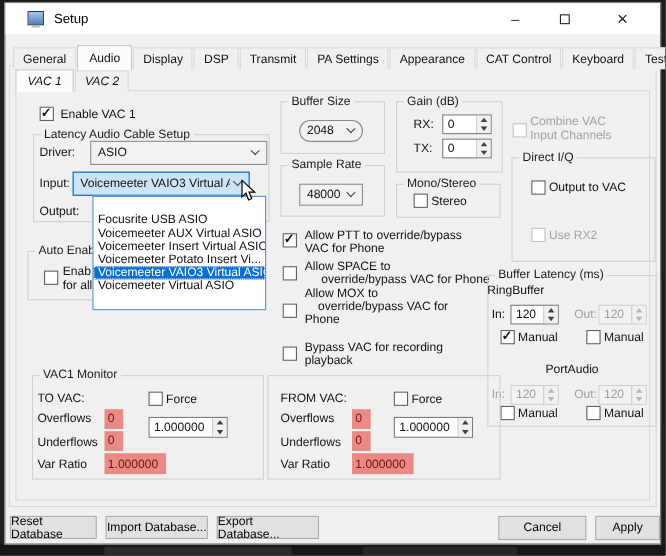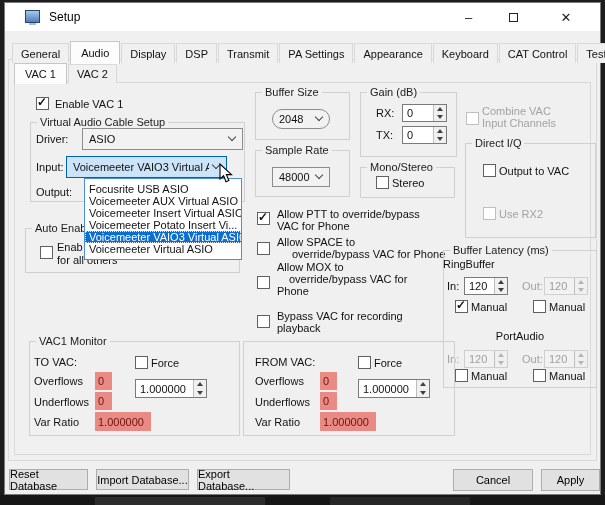--- a/index.html
+++ b/index.html
@@ -10,33 +10,33 @@
   .titlebar{position:absolute;left:0;top:0;right:0;height:28px;background:#ffffff;display:flex;align-items:center;}
   .appicon{position:absolute;left:20px;top:7px;width:15px;height:13px;background:linear-gradient(#a9c7ec,#4f7fbd);border:1px solid #27436b;}
   .appicon::after{content:"";position:absolute;left:3px;bottom:-3px;width:7px;height:2px;background:#b9b9b9;}
   .titletext{position:absolute;left:44px;top:7px;font-size:12px;color:#000;}
   .capbtn{position:absolute;top:0;width:45px;height:28px;display:flex;align-items:center;justify-content:center;color:#222;font-size:13px;}
   .maxglyph{width:9px;height:9px;border:1px solid #222;}
   .tabrow{position:absolute;left:12px;top:40px;display:flex;align-items:flex-end;z-index:3;}
   .tab{height:20px;border:1px solid #d9d9d9;border-bottom:none;background:#f0f0f0;display:flex;align-items:center;padding:0 8px;margin-right:1px;white-space:nowrap;}
   .tab.sel{height:23px;background:#fcfcfc;border-color:#c6c6c6;position:relative;top:1px;padding:0 10px;}
   .pane{position:absolute;left:8px;top:59px;width:589px;height:402px;border:1px solid #d9d9d9;background:#f0f0f0;}
-  .subtabrow{position:absolute;left:14px;top:62px;display:flex;align-items:flex-end;z-index:3;}
+  .subtabrow{position:absolute;left:14px;top:62px;display:flex;align-items:flex-end;z-index:3;font-style:italic;}
   .subpane{position:absolute;left:14px;top:82px;width:577px;height:373px;border:1px solid #d9d9d9;background:#f0f0f0;}
   .grp{position:absolute;border:1px solid #d0d0d0;}
   .grplabel{position:absolute;top:-7px;left:6px;background:#f0f0f0;padding:0 3px;color:#1b1b1b;white-space:nowrap;}
   .lbl{position:absolute;white-space:nowrap;color:#111;}
   .dis{color:#a2a2a2;}
   .cb{position:absolute;width:13px;height:13px;background:#fff;border:1px solid #606060;}
   .cb.checked::after{content:"✓";position:absolute;left:0;top:-3px;font-size:12px;font-weight:bold;color:#111;}
   .cb.disabled{border-color:#bfbfbf;}
   .combo{position:absolute;background:#f2f2f2;border:1px solid #8c8c8c;display:flex;align-items:center;padding:0 6px;overflow:hidden;white-space:nowrap;}
   .combo .chev{position:absolute;right:7px;top:calc(50% - 5px);width:6px;height:6px;border-right:1px solid #444;border-bottom:1px solid #444;transform:rotate(45deg);}
   .combo.focus{background:#cce4f7;border-color:#005fb8;}
-  .ddl{position:absolute;left:84px;top:178px;width:158px;background:#fff;border:1px solid #4a90d9;z-index:30;padding:4px 0;}
+  .ddl{position:absolute;left:84px;top:178px;width:158px;background:#fff;border:1px solid #4a90d9;z-index:30;padding:15px 0;}
   .ddl .item{height:12px;line-height:12px;padding:0 4px;white-space:nowrap;overflow:hidden;}
   .ddl .item.sel{background:#0a6fd0;color:#fff;outline:1px dotted #e8e8e8;outline-offset:-1px;}
   .spin{position:absolute;background:#fff;border:1px solid #7a7a7a;display:flex;align-items:center;padding:0 4px;overflow:hidden;}
   .spin .btns{position:absolute;right:0;top:0;bottom:0;width:13px;border-left:1px solid #bdbdbd;display:flex;flex-direction:column;}
   .spin .btns i{flex:1;background:#f0f0f0;position:relative;display:block;}
   .spin .btns i.up::after{content:"";position:absolute;left:3px;top:2px;border-left:3px solid transparent;border-right:3px solid transparent;border-bottom:4px solid #404040;}
   .spin .btns i.dn::after{content:"";position:absolute;left:3px;top:2px;border-left:3px solid transparent;border-right:3px solid transparent;border-top:4px solid #404040;}
   .spin.disabled{background:#f2f2f2;color:#9d9d9d;border-color:#cfcfcf;}
   .spin.disabled .btns i.up::after{border-bottom-color:#b5b5b5;}
   .spin.disabled .btns i.dn::after{border-top-color:#b5b5b5;}
@@ -75,38 +75,38 @@
   </div>
 
   <div class="tabrow">
     <div class="tab">General</div>
     <div class="tab sel">Audio</div>
     <div class="tab">Display</div>
     <div class="tab">DSP</div>
     <div class="tab">Transmit</div>
     <div class="tab">PA Settings</div>
     <div class="tab">Appearance</div>
+    <div class="tab">CAT Control</div>
     <div class="tab">Keyboard</div>
-    <div class="tab">CAT Control</div>
     <div class="tab">Tests</div>
   </div>
 
   <div class="pane"></div>
 
   <div class="subtabrow">
     <div class="tab sel" style="height:21px;">VAC 1</div>
     <div class="tab" style="height:19px;">VAC 2</div>
   </div>
   <div class="subpane"></div>
 
   <div class="cb checked" style="left:36px;top:97px;"></div>
   <div class="lbl" style="left:55px;top:98px;">Enable VAC 1</div>
 
   <div class="grp" style="left:30px;top:122px;width:215px;height:80px;">
-    <span class="grplabel">Virtual Audio Cable Setup</span>
+    <span class="grplabel">Latency Audio Cable Setup</span>
   </div>
   <div class="lbl" style="left:36px;top:133px;">Driver:</div>
   <div class="combo" style="left:82px;top:128px;width:161px;height:22px;">
     <span>ASIO</span>
     <span class="chev"></span>
   </div>
   <div class="lbl" style="left:36px;top:161px;">Input:</div>
   <div class="combo focus" style="left:66px;top:156px;width:161px;height:22px;z-index:20;">
     <span style="max-width:136px;overflow:hidden;">Voicemeeter VAIO3 Virtual A</span>
     <span class="chev"></span>

